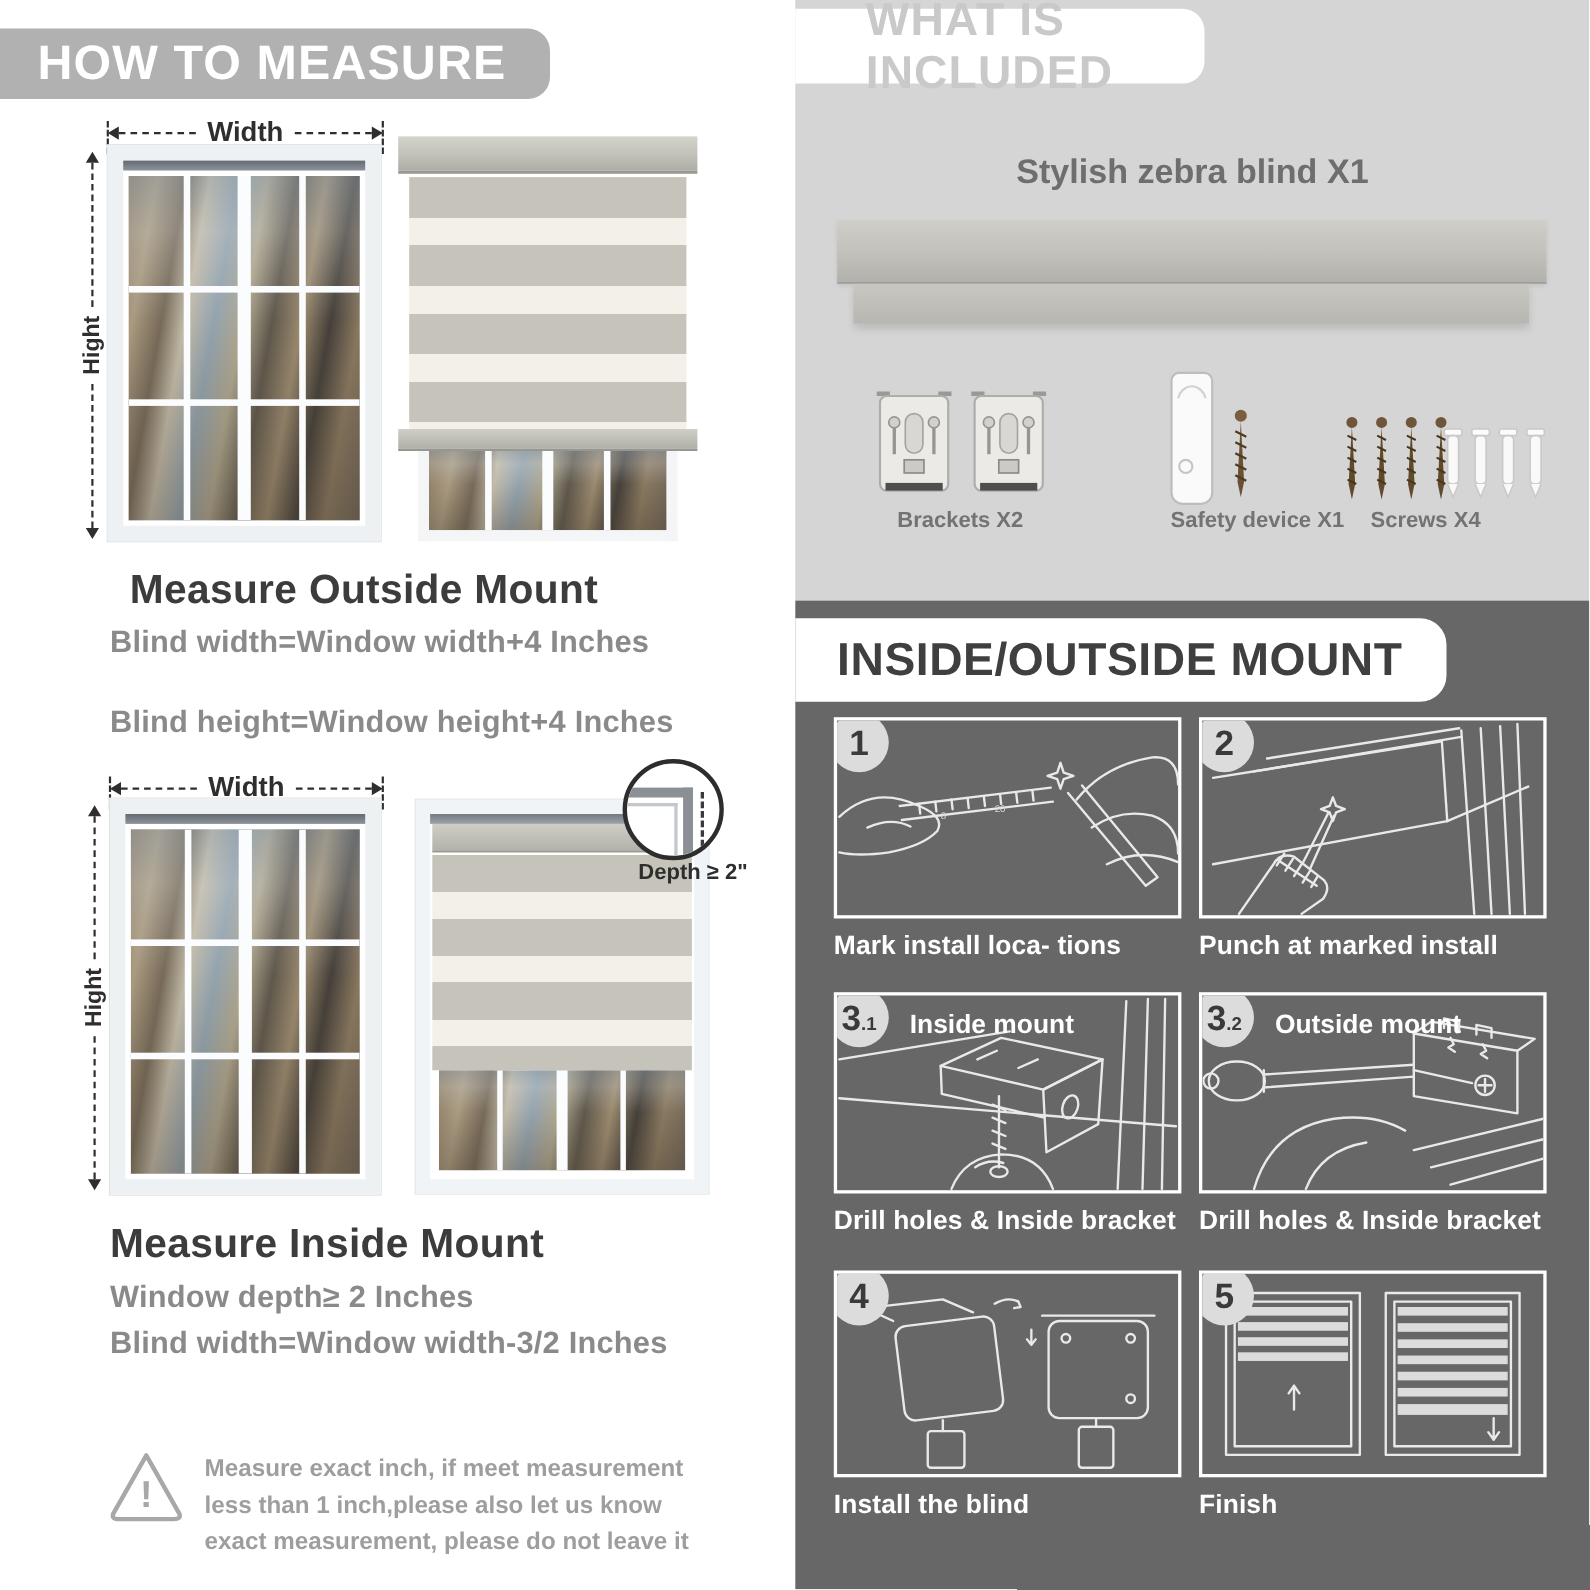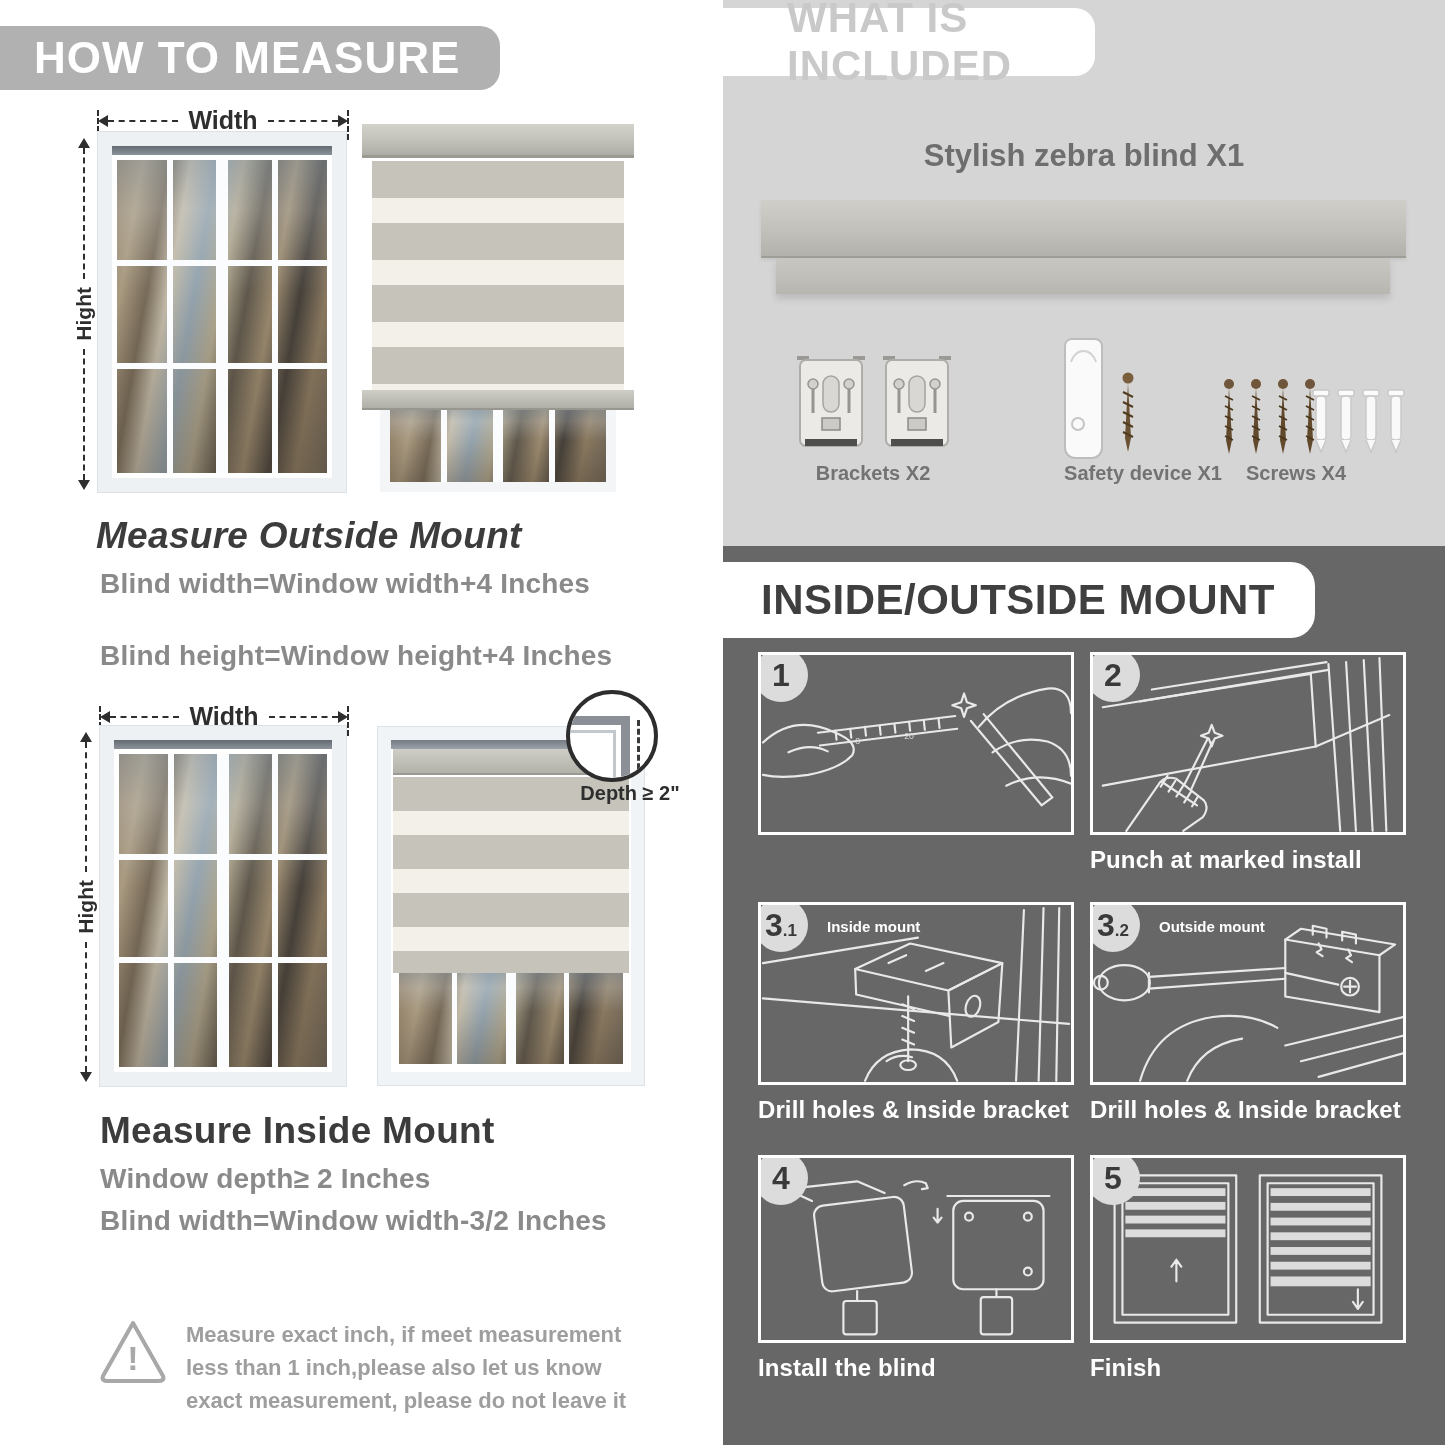--- a/index.html
+++ b/index.html
@@ -99,21 +99,21 @@
   .mount-title { position:absolute; left:0; top:16px; width:592px; height:76px; background:#fff;
     border-radius:0 24px 24px 0; display:flex; align-items:center; padding-left:38px;
     font-size:42px; font-weight:700; color:#3f3f3f; letter-spacing:.5px; }
 
   .step { position:absolute; width:316px; }
   .step-panel { position:relative; height:183px; border:3px solid #fff; overflow:hidden; }
   .badge { position:absolute; left:-7px; top:-7px; width:54px; height:54px; border-radius:50%;
     background:#dcdcdc; color:#3a3a3a; display:flex; align-items:center; justify-content:center;
     font-weight:700; font-size:32px; z-index:2; }
   .badge .sub { font-size:17px; margin-top:12px; }
-  .step-title { position:absolute; left:66px; top:13px; color:#fff; font-weight:700; font-size:15px; z-index:2; }
+  .step-title { position:absolute; left:66px; top:13px; color:#fff; font-weight:700; font-size:24px; z-index:2; }
   .caption { margin-top:11px; color:#fff; font-weight:700; font-size:24px; white-space:nowrap; letter-spacing:.1px; }
   .art { position:absolute; left:0; top:0; width:100%; height:100%; }
   .art path, .art rect, .art circle, .art ellipse { fill:none; stroke:#e9e9e9; stroke-width:2.2; stroke-linecap:round; stroke-linejoin:round; }
   .art .fillbar { fill:#dcdcdc; stroke:none; }
   .art text { fill:#d8d8d8; font-family:"Liberation Sans",sans-serif; }
 </style>
 </head>
 <body>
 
 <div id="root">
@@ -156,21 +156,21 @@
     <div class="zfabric"></div>
     <div class="bottomrail"></div>
     <div class="below-window">
       <div class="pane glass-photo"></div>
       <i class="mull v" style="left:calc(50% - 5px); width:10px;"></i>
       <i class="mull v" style="left:calc(25% - 3px); width:6px;"></i>
       <i class="mull v" style="left:calc(75% - 3px); width:6px;"></i>
     </div>
   </div>
 
-  <div class="measure-heading" style="left:96px; top:515px;font-style:italic;">Measure Outside Mount</div>
+  <div class="measure-heading" style="left:118px; top:515px;">Measure Outside Mount</div>
   <div class="measure-line" style="left:100px; top:568px;">Blind width=Window width+4 Inches</div>
   <div class="measure-line" style="left:100px; top:640px;">Blind height=Window height+4 Inches</div>
 
   <div class="dimx" style="left:100px; top:702px; width:248px;">
     <i class="ah-l"></i>
     <i class="dash"></i>
     <span class="lbl">Width</span>
     <i class="dash"></i>
     <i class="ah-r"></i>
   </div>
@@ -339,20 +339,21 @@
           <path d="M76 76 l1 9 M91 74 l1 9 M106 72 l1 9 M121 71 l1 9 M136 69 l1 9 M151 67 l1 9 M166 66 l1 9 M181 64 l1 9"></path>
           <text x="96" y="90" font-size="9">8</text>
           <text x="146" y="84" font-size="9">20</text>
           <path d="M207 38 l3 9 9 3 -9 3 -3 9 -3 -9 -9 -3 9 -3 z"></path>
           <path d="M214 66 L286 152 M227 59 L297 144 M286 152 L297 144"></path>
           <path d="M222 72 Q248 40 292 33 Q316 31 316 58"></path>
           <path d="M236 98 Q262 80 292 87 Q316 95 316 122"></path>
           <path d="M250 132 Q282 116 316 130"></path>
         </svg>
       </div>
+      <div class="caption">Mark install loca- tions</div>
     </div>
 
     <div class="step" style="left:367px; top:106px;">
       <div class="step-panel">
         <div class="badge">
           <span class="n">2</span>
             <span class="sub"></span>
         </div>
         <svg class="art" viewBox="0 0 316 178">
           <path d="M10 52 L222 18"></path>

